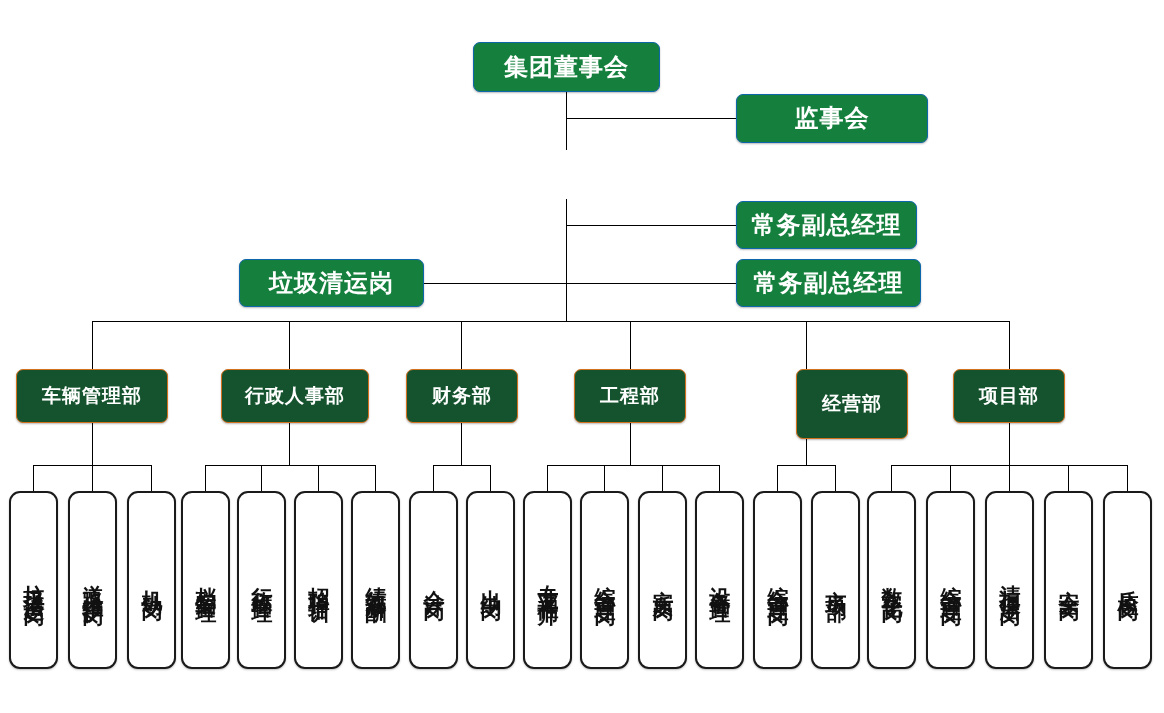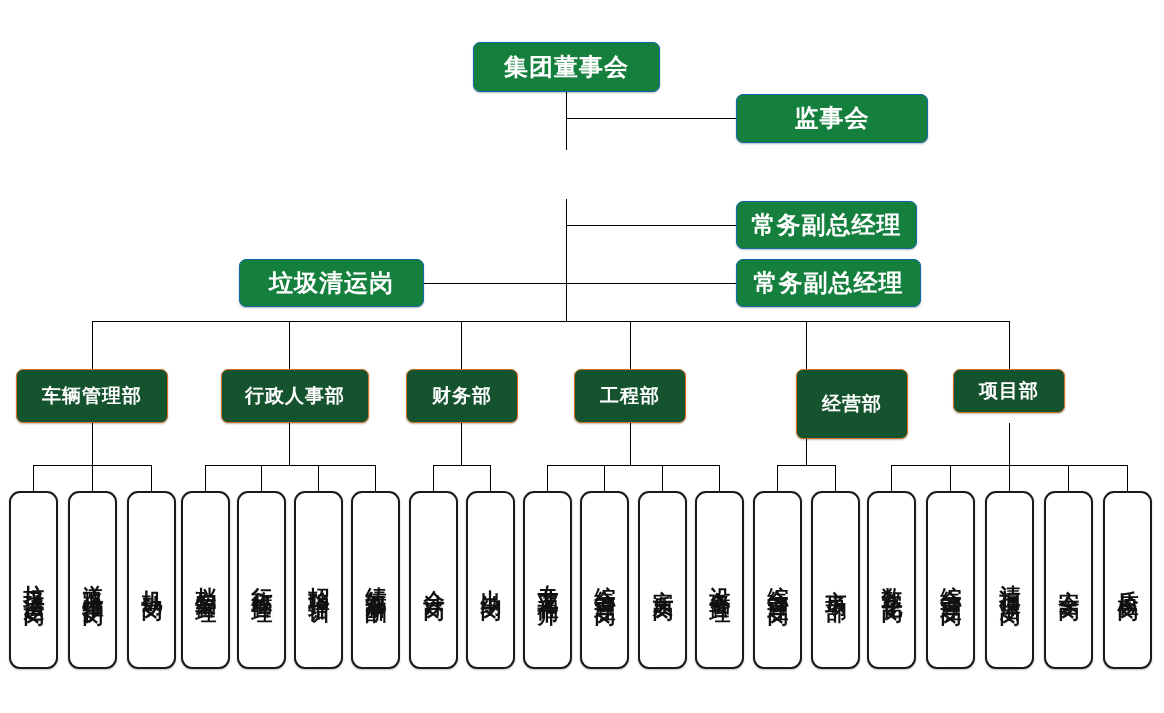--- a/index.html
+++ b/index.html
@@ -150,21 +150,21 @@
   <div class="node orange" style="left:16px; top:369px; width:152px; height:54px;">车辆管理部</div>
 
   <div class="node orange" style="left:213px; top:369px; width:148px; height:54px;margin-left:8px;">行政人事部</div>
 
   <div class="node orange" style="left:406px; top:369px; width:112px; height:54px;">财务部</div>
 
   <div class="node orange" style="left:574px; top:369px; width:112px; height:54px;">工程部</div>
 
   <div class="node orange" style="left:751px; top:369px; width:112px; height:70px;margin-left:45px;">经营部</div>
 
-  <div class="node orange" style="left:953px; top:369px; width:112px; height:44px;">项目部</div>
+  <div class="node orange" style="left:953px; top:369px; width:112px; height:54px;">项目部</div>
 
   <div class="leaf" style="left:9px; top:491px; width:49px; height:178px;">
     <span class="vtxt">垃圾清运岗</span>
   </div>
   <div class="leaf" style="left:68px; top:491px; width:49px; height:178px;">
     <span class="vtxt">道路维护岗</span>
   </div>
   <div class="leaf" style="left:127px; top:491px; width:49px; height:178px;">
     <span class="vtxt">机动岗</span>
   </div>

